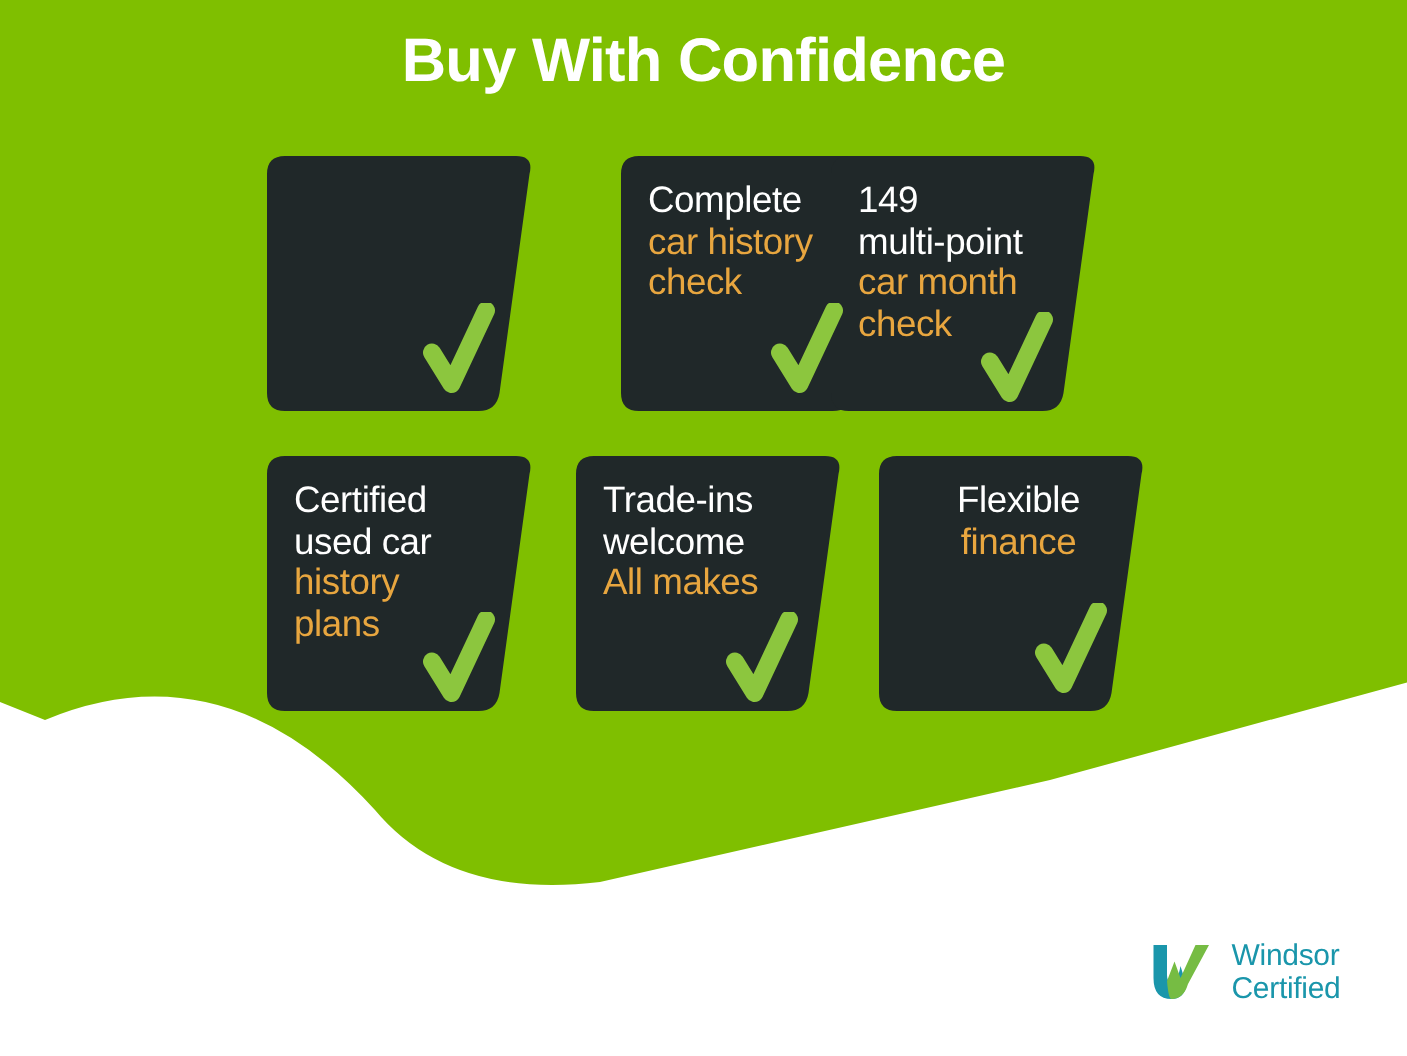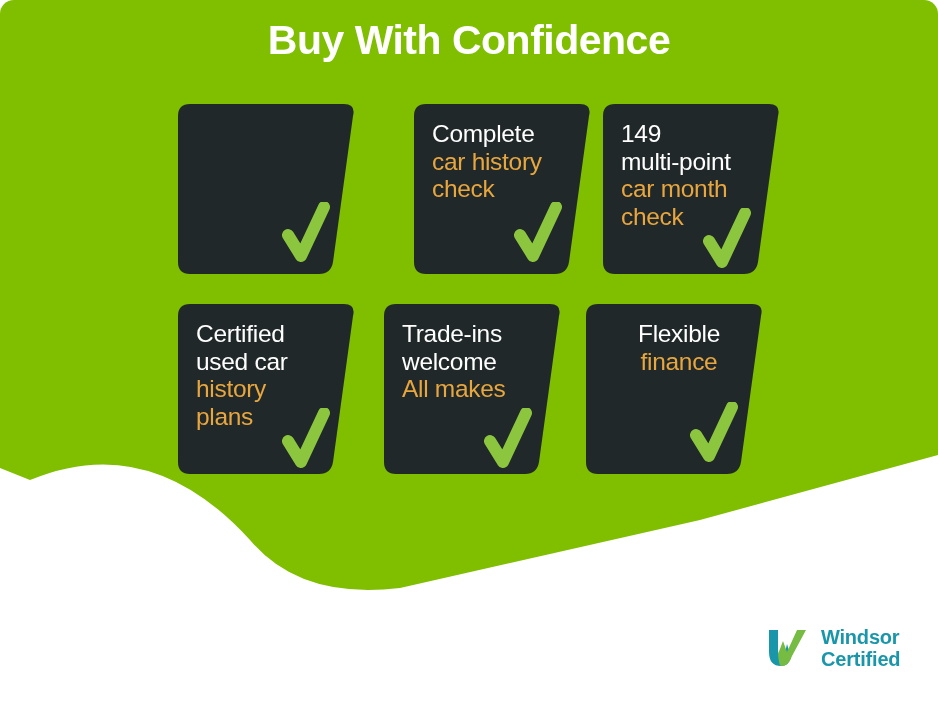--- a/index.html
+++ b/index.html
@@ -7,21 +7,20 @@
     padding: 0;
     background: #ffffff;
   }
   #stage {
     position: relative;
     width: 938px;
     height: 704px;
     overflow: hidden;
     background: #ffffff;
     font-family: "Liberation Sans", sans-serif;
-    border-radius: 14px;
   }
 
   
   #green-blob {
     position: absolute;
     inset: 0;
     width: 938px;
     height: 704px;
   }
 
@@ -65,40 +64,40 @@
   .line-white { color: #ffffff; display: block; }
   .line-orange { color: #e8a63f; display: block; }
   .tick {
     position: absolute;
     z-index: 2;
   }
 
   
   #card-1 { left: 178px; top: 104px; }
   #card-2 { left: 384px; top: 104px; margin-left: 30px; }
-  #card-3 { left: 603px; top: 104px; padding-left: 36px; }
+  #card-3 { left: 554px; top: 104px; padding-left: 36px; }
   
   #card-4 { left: 178px; top: 304px; }
   #card-5 { left: 384px; top: 304px; padding-left: 13px; }
   #card-6 { left: 586px; top: 304px; text-align: center; }
 
   
   #logo {
     position: absolute;
     left: 762px;
     top: 624px;
     display: flex;
     align-items: center;
   }
   #logo-mark { width: 52px; height: 48px; display: block; }
   #logo-wordmark {
     margin-left: 7px;
     color: #1a96ab;
     font-size: 20px;
-    font-weight: bold;
+    font-weight: normal;
     line-height: 1.12;
     letter-spacing: -0.2px;
   }
   #logo-wordmark span { display: block; }
 </style>
 </head>
 <body>
 
 <div id="stage">
 

